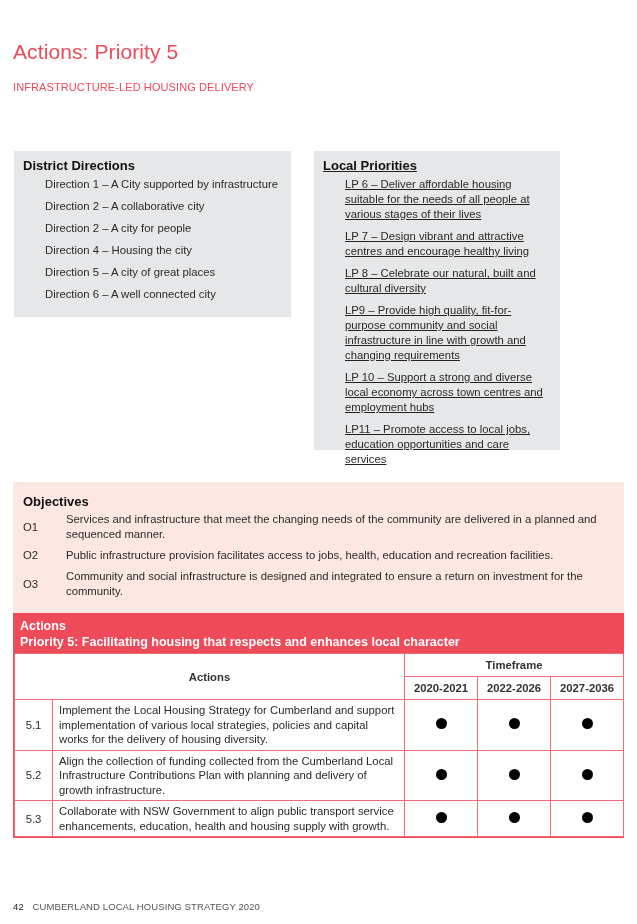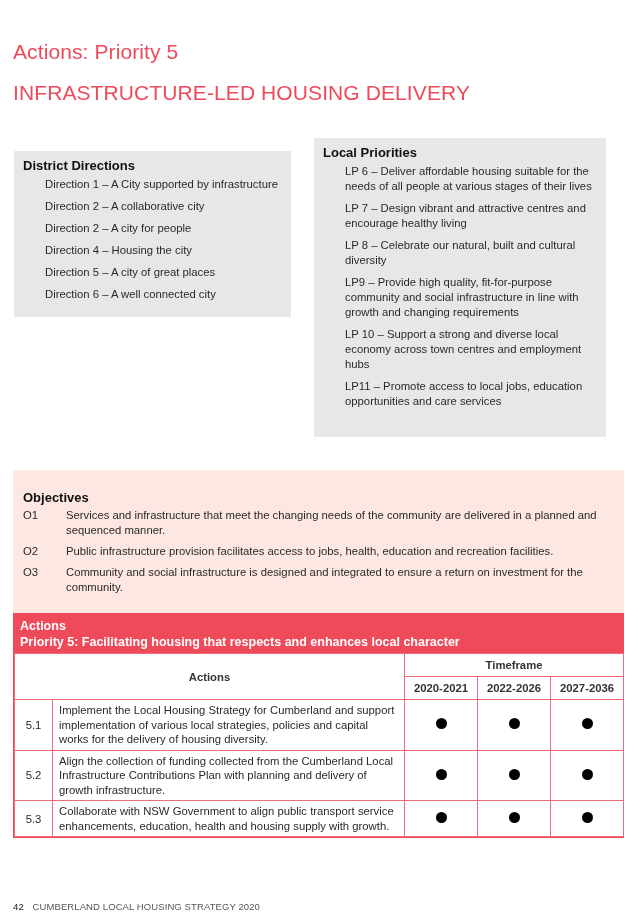--- a/index.html
+++ b/index.html
@@ -1,26 +1,26 @@
 <!DOCTYPE html>
 <html><head>
 <meta charset="utf-8">
 <style>
   html, body { margin: 0; padding: 0; background: #ffffff; }
   body { width: 637px; height: 924px; position: relative; font-family: "Liberation Sans", sans-serif; color: #222; overflow: hidden; }
   .title { position: absolute; left: 13px; top: 40px; font-size: 21px; color: #ee4a5a; font-weight: normal; letter-spacing: 0.1px; }
-  .subtitle { position: absolute; left: 13px; top: 81px; font-size: 21px; color: #ee4a5a; letter-spacing: 0.1px; }
+  .subtitle { position: absolute; left: 13px; top: 81px; font-size: 11px; color: #ee4a5a; letter-spacing: 0.1px; }
   .box { position: absolute; background: #e6e7e8; }
   .box h3 { margin: 0 0 4px 0; font-size: 13px; font-weight: bold; color: #111; }
   .box .item { font-size: 11.3px; line-height: 15px; color: #2a2a2a; margin-bottom: 7px; padding-left: 22px; }
   #dd { left: 14px; top: 151px; width: 277px; height: 166px; padding: 7px 9px; box-sizing: border-box; }
-  #lp { left: 314px; top: 138px; width: 292px; height: 299px; padding: 7px 9px; box-sizing: border-box; }
-  #obj { position: absolute; left: 13px; top: 470px; width: 611px; height: 144px; background: #fde7e3; padding: 20px 10px; box-sizing: border-box; }
+  #lp { left: 314px; top: 151px; width: 246px; height: 299px; padding: 7px 9px; box-sizing: border-box; text-decoration: underline; }
+  #obj { position: absolute; left: 13px; top: 482px; width: 611px; height: 144px; background: #fde7e3; padding: 12px 10px; box-sizing: border-box; }
   #obj h3 { margin: 0 0 3px 0; font-size: 13px; font-weight: bold; color: #111; }
-  .obj-row { display: flex; font-size: 11.3px; line-height: 15px; color: #2a2a2a; margin-bottom: 6px; }
+  .obj-row { display: flex; font-size: 11.3px; line-height: 15px; color: #2a2a2a; margin-bottom: 6px; align-items: center; }
   .obj-id { width: 43px; flex: none; }
   .obj-text { flex: 1; }
   #actions { position: absolute; left: 13px; top: 613px; width: 611px; border: 1.5px solid #ee4a5a; box-sizing: border-box; }
   .act-head { background: #ee4a5a; color: #fff; font-size: 12.5px; font-weight: bold; padding: 4px 6px 3px 6px; line-height: 16px; }
   table { border-collapse: collapse; width: 100%; table-layout: fixed; }
   td, th { border: 1.2px solid #ee6b78; font-size: 11.3px; color: #2a2a2a; }
   th { font-weight: bold; color: #333; font-size: 11.3px; height: 20px; }
   td.num { text-align: center; width: 36px; }
   td.desc { padding: 3px 6px; line-height: 14.5px; }
   td.dot { text-align: center; }

